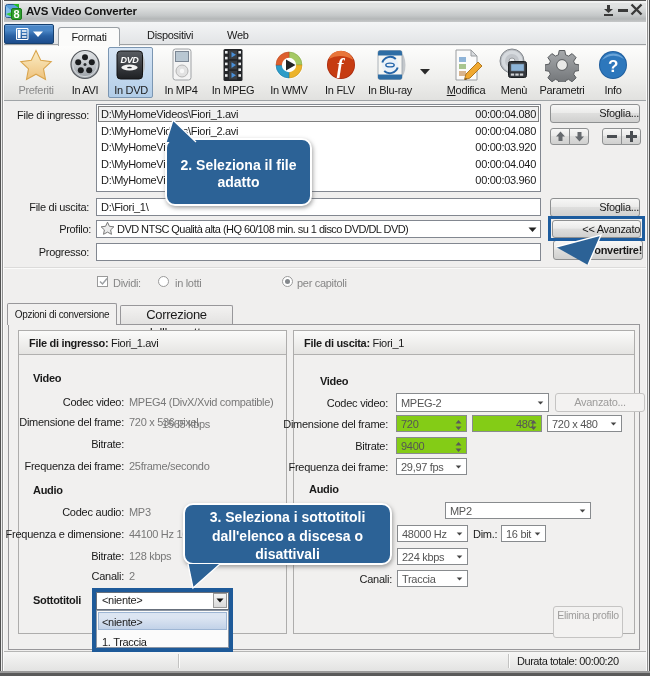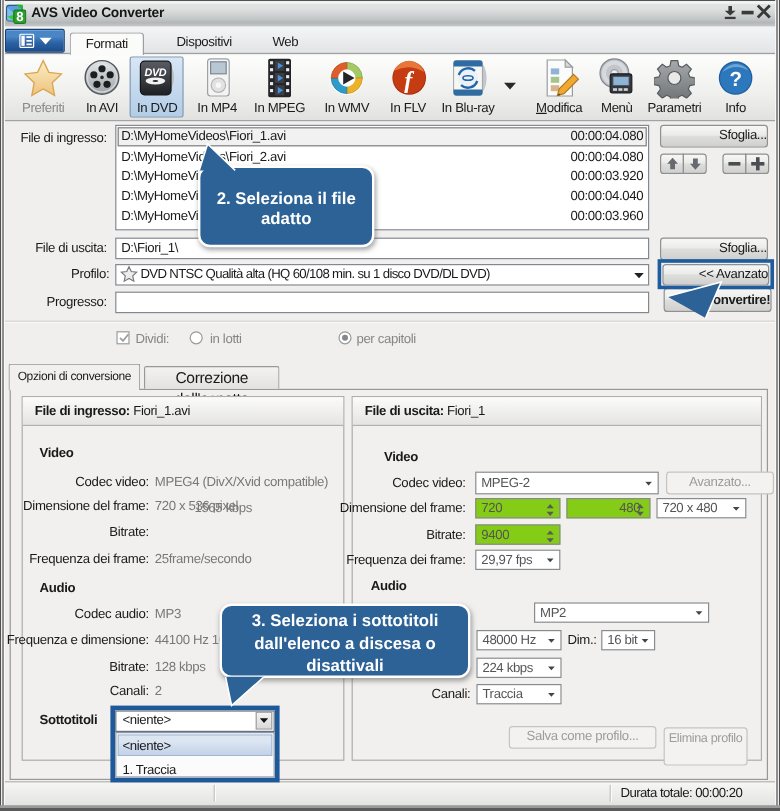--- a/index.html
+++ b/index.html
@@ -477,21 +477,20 @@
       </svg>
     </div>
   <div class="plabel" style="left:312px;top:573px;width:80px;">Canali:</div>
   <div class="combo abs" style="left:397px;top:570px;width:71px;height:17px;">
       <span class="txt">Traccia</span>
     <svg class="arr" viewBox="0 0 8 5">
         <path d="M0.5 0.5 h7 l-3.5 4 Z" fill="#444"></path>
       </svg>
     </div>
 
-  <div class="btn-dis abs" style="left:424px;top:605px;width:123px;height:19px;line-height:17px;">Salva come profilo...</div>
   <div class="btn-dis abs" style="left:553px;top:606px;width:70px;height:32px;line-height:16px;font-size:10.5px;">Elimina profilo</div>
 
   <div id="statusbar" class="abs"></div>
   <div class="statussep" style="left:178px;"></div>
   <div class="statussep" style="left:508px;"></div>
   <div class="abs" style="left:517px;top:655px;color:#1a1a1a;letter-spacing:-0.45px;">Durata totale: 00:00:20</div>
 
   <div id="frame-l" class="abs"></div>
   <div id="frame-r" class="abs"></div>
   <div id="frame-b" class="abs"></div>

